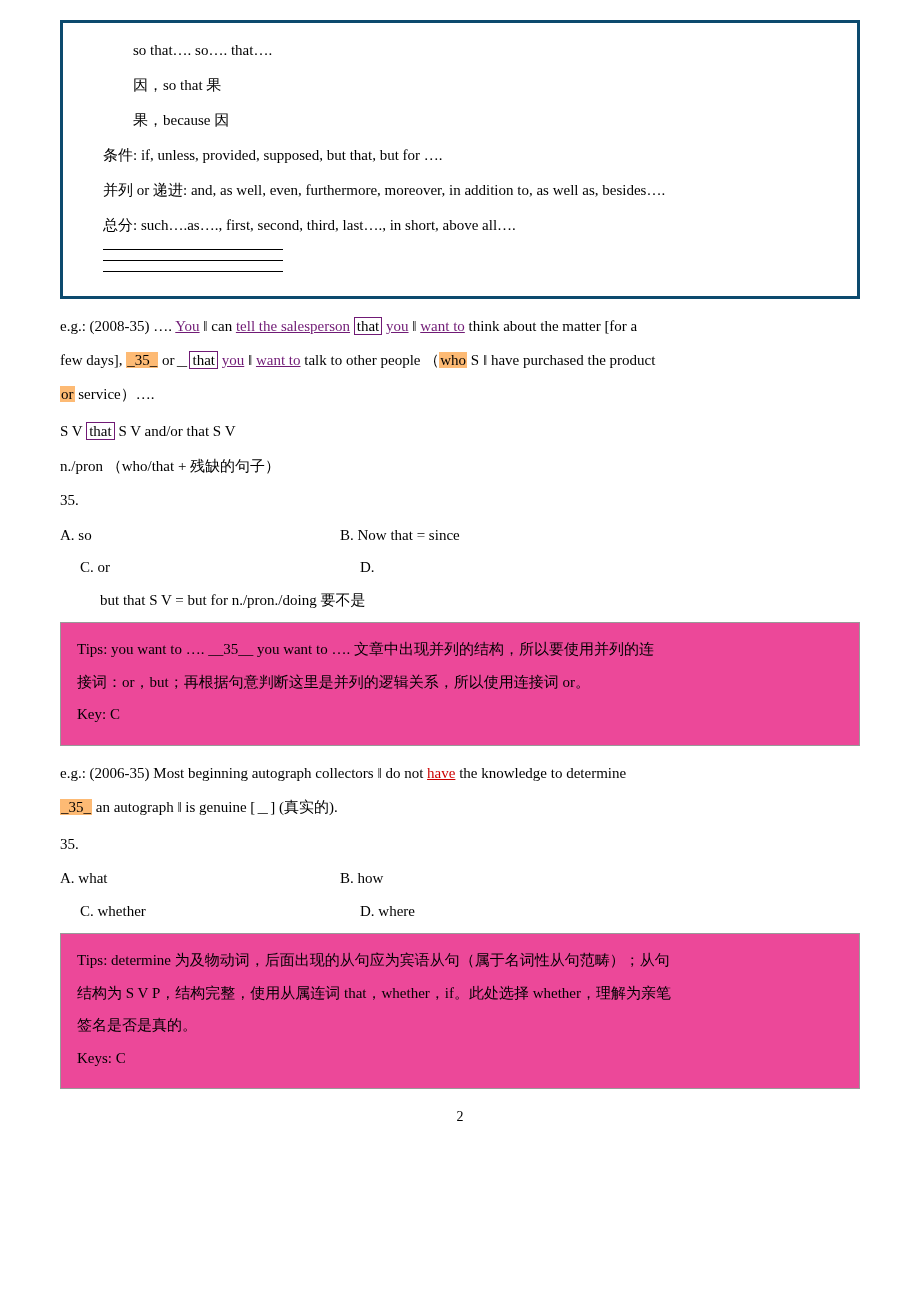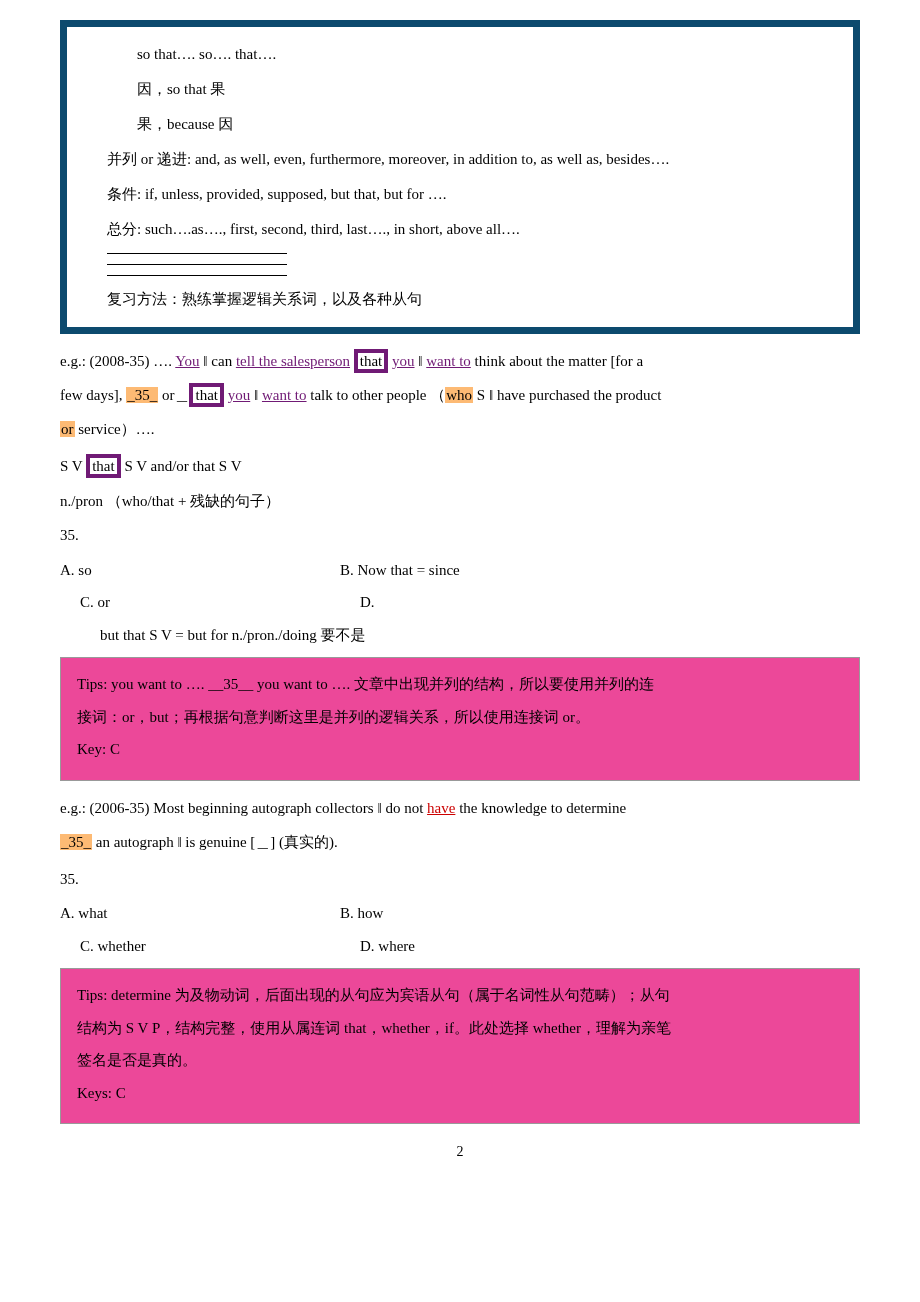--- a/index.html
+++ b/index.html
@@ -13,21 +13,21 @@
       font-size: 15px;
       color: #000000;
       width: 920px;
       min-height: 1302px;
       padding: 20px 60px 40px 60px;
     }
     .page-content {
       width: 100%;
     }
     .box-section {
-      border: 7px solid #0c4a6e;
+      border: 3px solid #0c4a6e;
       padding: 14px 20px 14px 40px;
       margin-bottom: 12px;
     }
     .box-section .line {
       margin-bottom: 8px;
       line-height: 1.8;
     }
     .box-section .line:last-child {
       margin-bottom: 0;
     }
@@ -55,21 +55,21 @@
     }
     .highlight-green {
       background-color: #fdba74;
       padding: 0 1px;
     }
     .highlight-underline {
       text-decoration: underline;
       color: #701a75;
     }
     .highlight-box {
-      border: 4px solid #701a75;
+      border: 1px solid #701a75;
       padding: 0 2px;
       display: inline;
     }
     .red-text {
       color: #cc0000;
     }
     .answer-option-row {
       display: flex;
       margin-bottom: 4px;
       line-height: 1.9;
@@ -111,34 +111,31 @@
     <div class="line indent">
       <span>so that….   so….  that….</span>
     </div>
     <div class="line indent">
       <span>因，so that  果</span>
     </div>
     <div class="line indent">
       <span>果，because  因</span>
     </div>
     <div class="line">
+      <span>条件: if, unless, provided, supposed, but that, but for ….</span>
+    </div>
+    <div class="line">
       <span>并列 or 递进: and, as well, even, furthermore, moreover, in addition to, as well as, besides….</span>
-    </div>
-    <div class="line">
-      <span>条件: if, unless, provided, supposed, but that, but for ….</span>
     </div>
     <div class="line">
       <span>总分: such….as…., first, second, third, last…., in short, above all….</span>
     </div>
     <div class="underline-line"></div>
     <div class="underline-line"></div>
     <div class="underline-line"></div>
-    <div class="line">
-      <span>复习方法：熟练掌握逻辑关系词，以及各种从句</span>
-    </div>
   </div>
 
   <div class="eg-section">
     <div class="eg-line">
       <span>e.g.: (2008-35) …. </span><span class="highlight-underline">You</span><span> ‖ can </span><span class="highlight-underline">tell the salesperson</span><span> </span><span class="highlight-box">that</span><span> </span><span class="highlight-underline">you</span><span> ‖ </span><span class="highlight-underline">want to</span><span> think about the matter [for a</span>
     </div>
     <div class="eg-line">
       <span>few days],  </span><span class="highlight-green">_35_</span><span> or</span><span>＿</span><span class="highlight-box">that</span><span> </span><span class="highlight-underline">you</span><span> ‖ </span><span class="highlight-underline">want to</span><span> talk to other people  （</span><span class="highlight-green">who</span><span> S ‖ have purchased the product</span>
     </div>
     <div class="eg-line">

